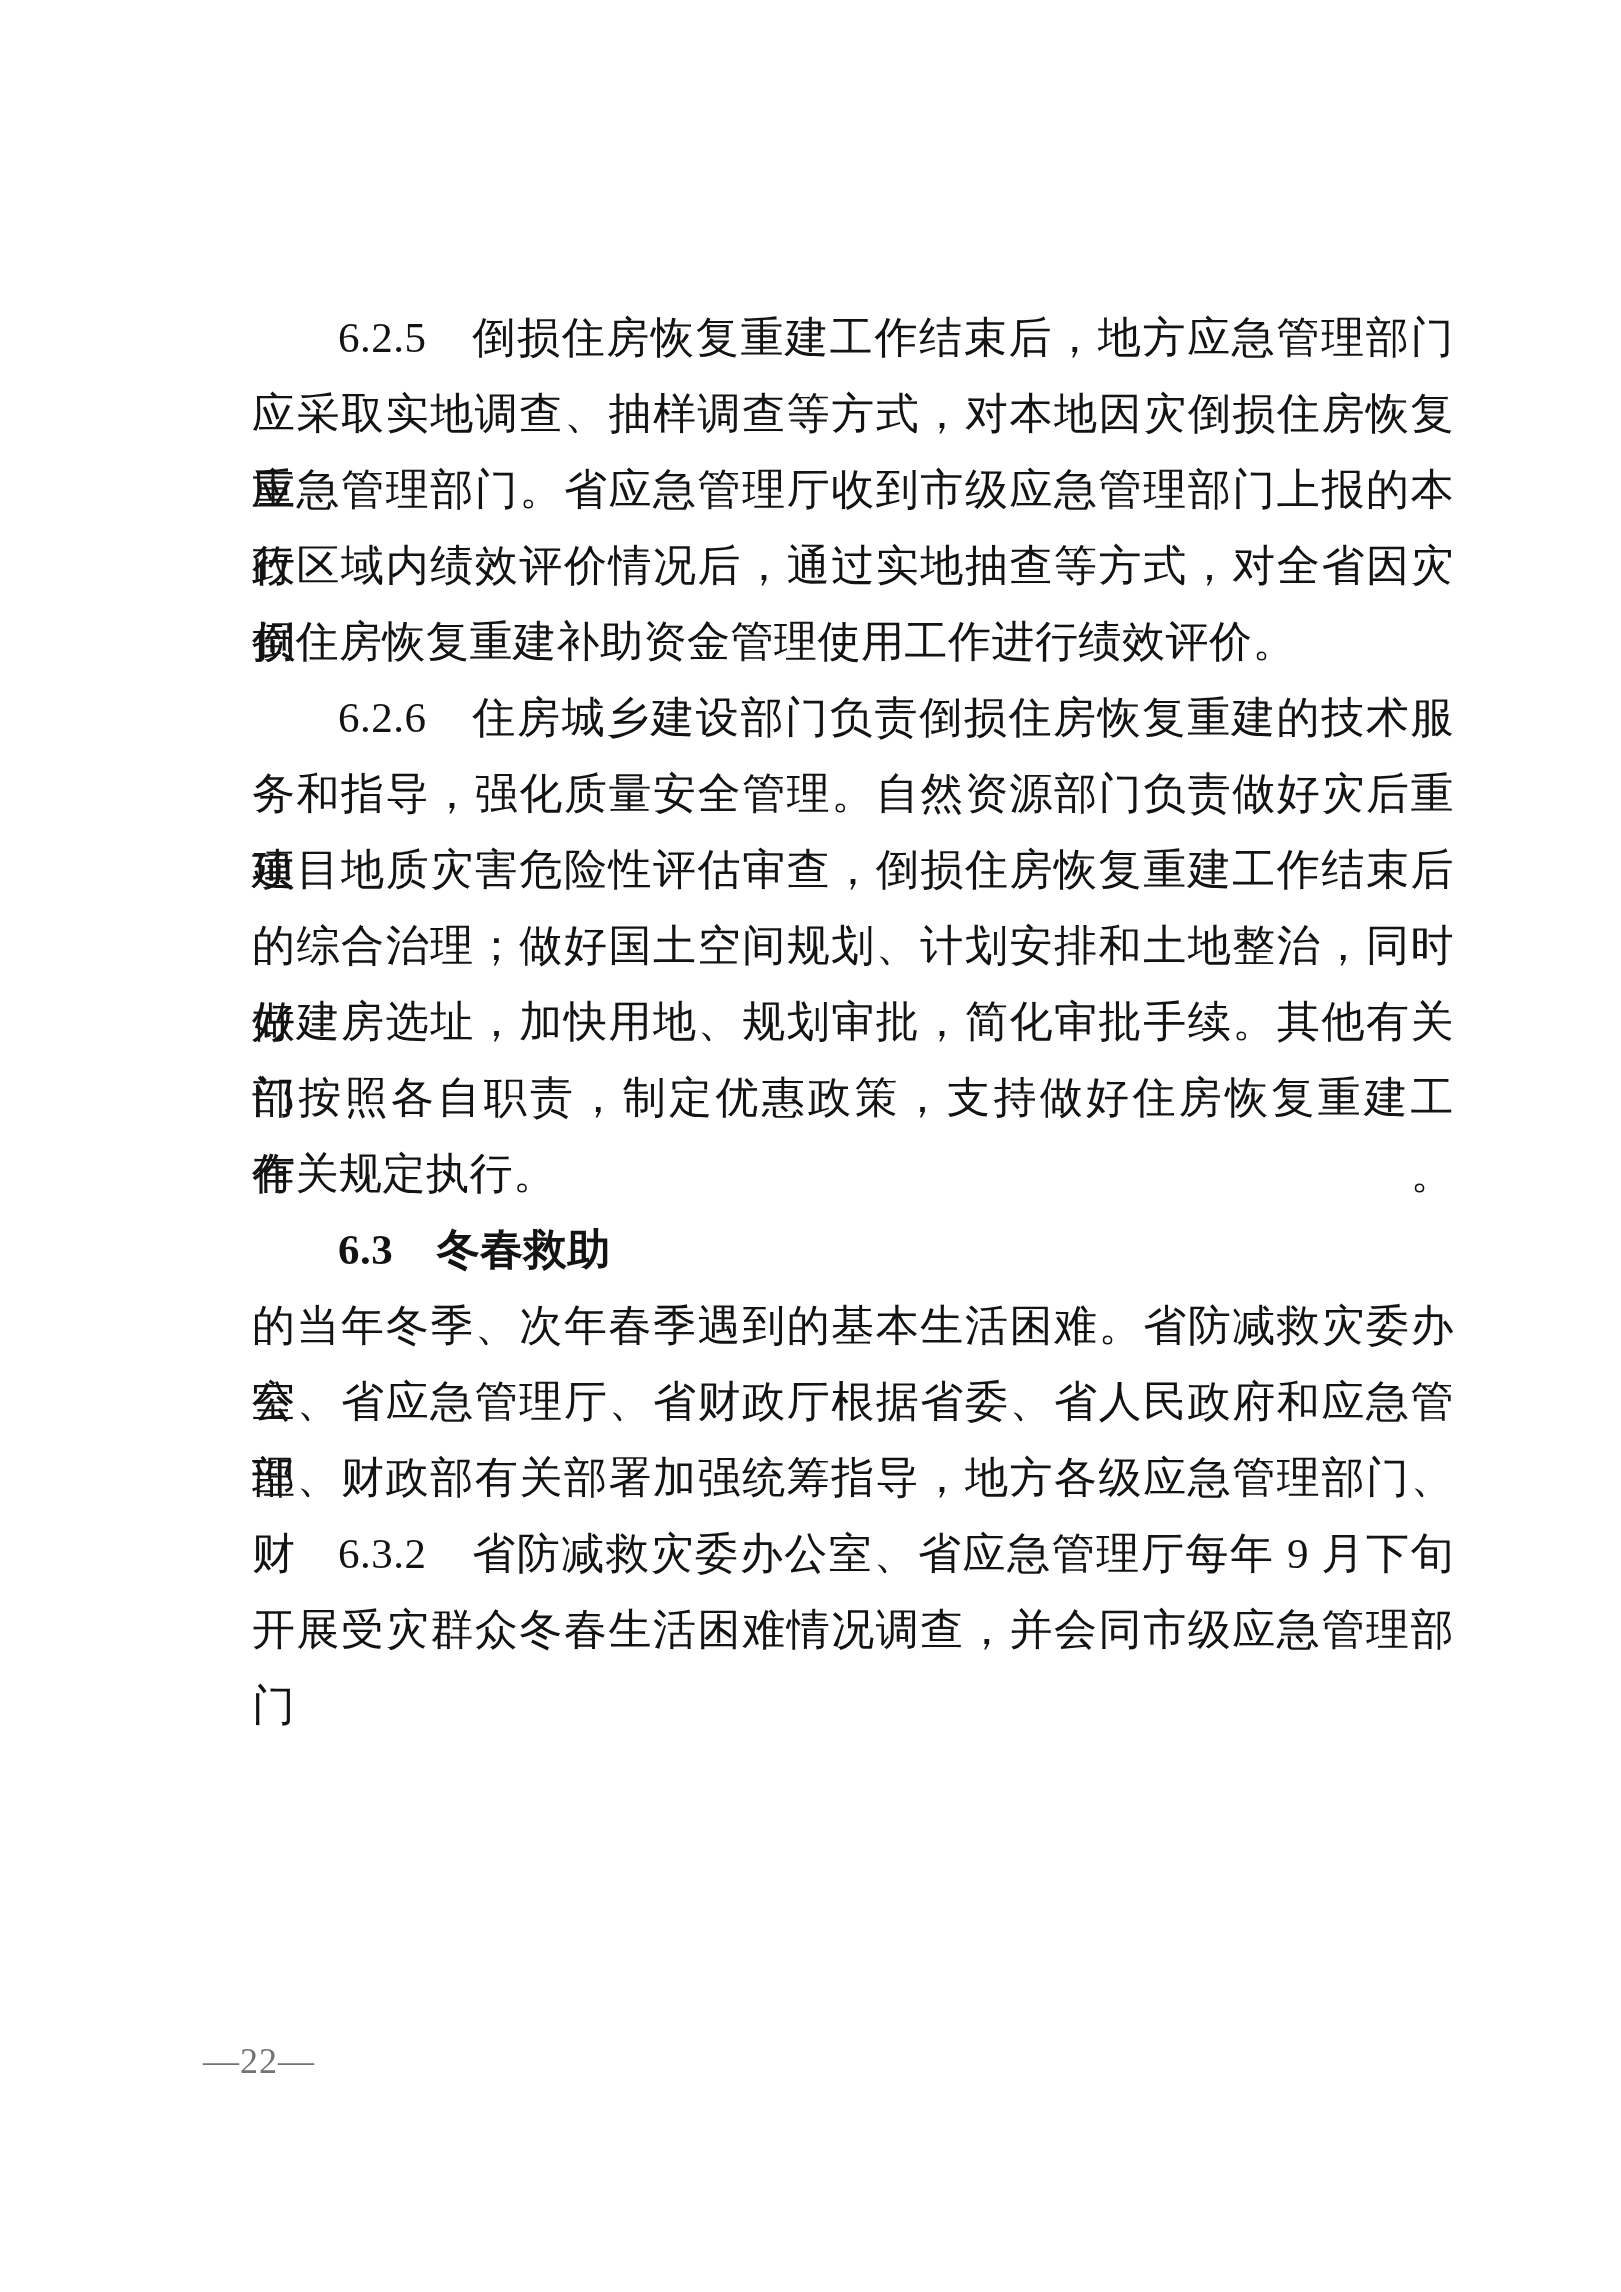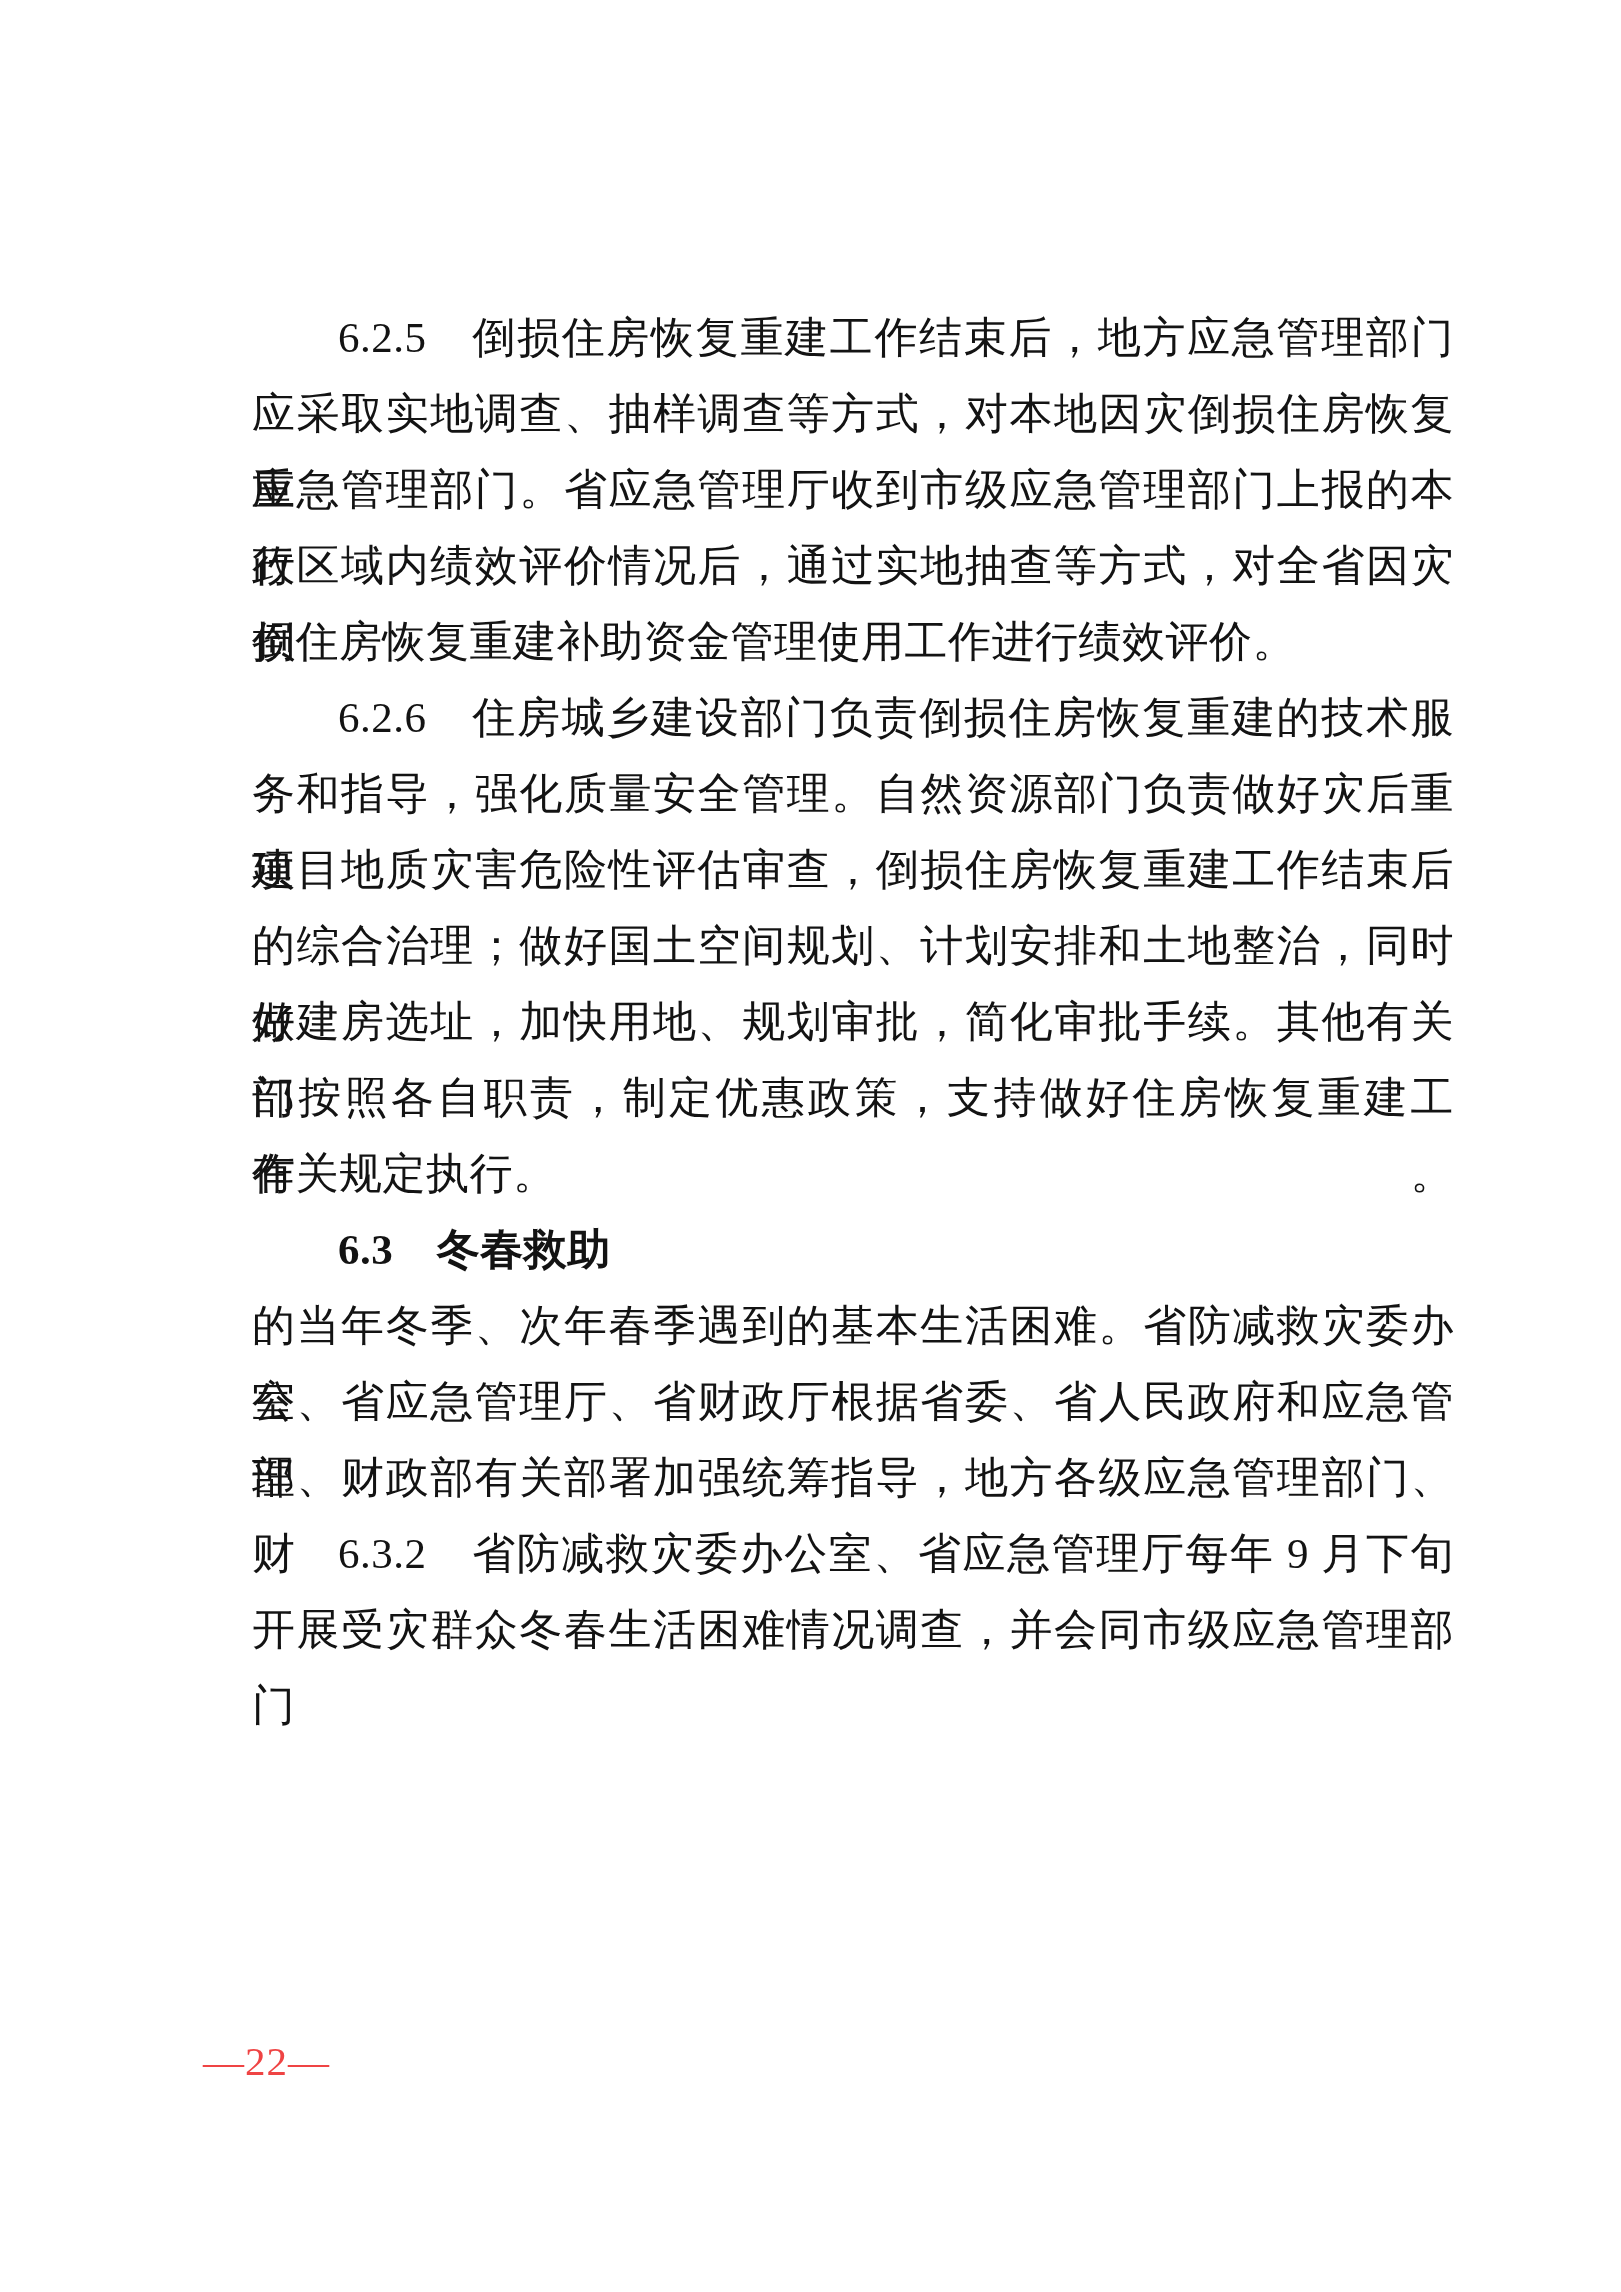--- a/index.html
+++ b/index.html
@@ -43,24 +43,24 @@
   .heading {
     font-weight: bold;
     text-align: right;
     text-align-last: left;
     -moz-text-align-last: left;
   }
   .footer-page-num {
     position: absolute;
     left: 203px;
     top: 2037px;
-    font-size: 41px;
+    font-size: 36px;
     line-height: 49px;
     letter-spacing: 1px;
-    color: #ef4444;
+    color: #737373;
   }
 </style>
 </head>
 <body>
 
 <div class="doc">
 
   <div class="ln indent">6.2.5　倒损住房恢复重建工作结束后，地方应急管理部门</div>
   <div class="ln">应采取实地调查、抽样调查等方式，对本地因灾倒损住房恢复重</div>
   <div class="ln">应急管理部门。省应急管理厅收到市级应急管理部门上报的本行</div>

